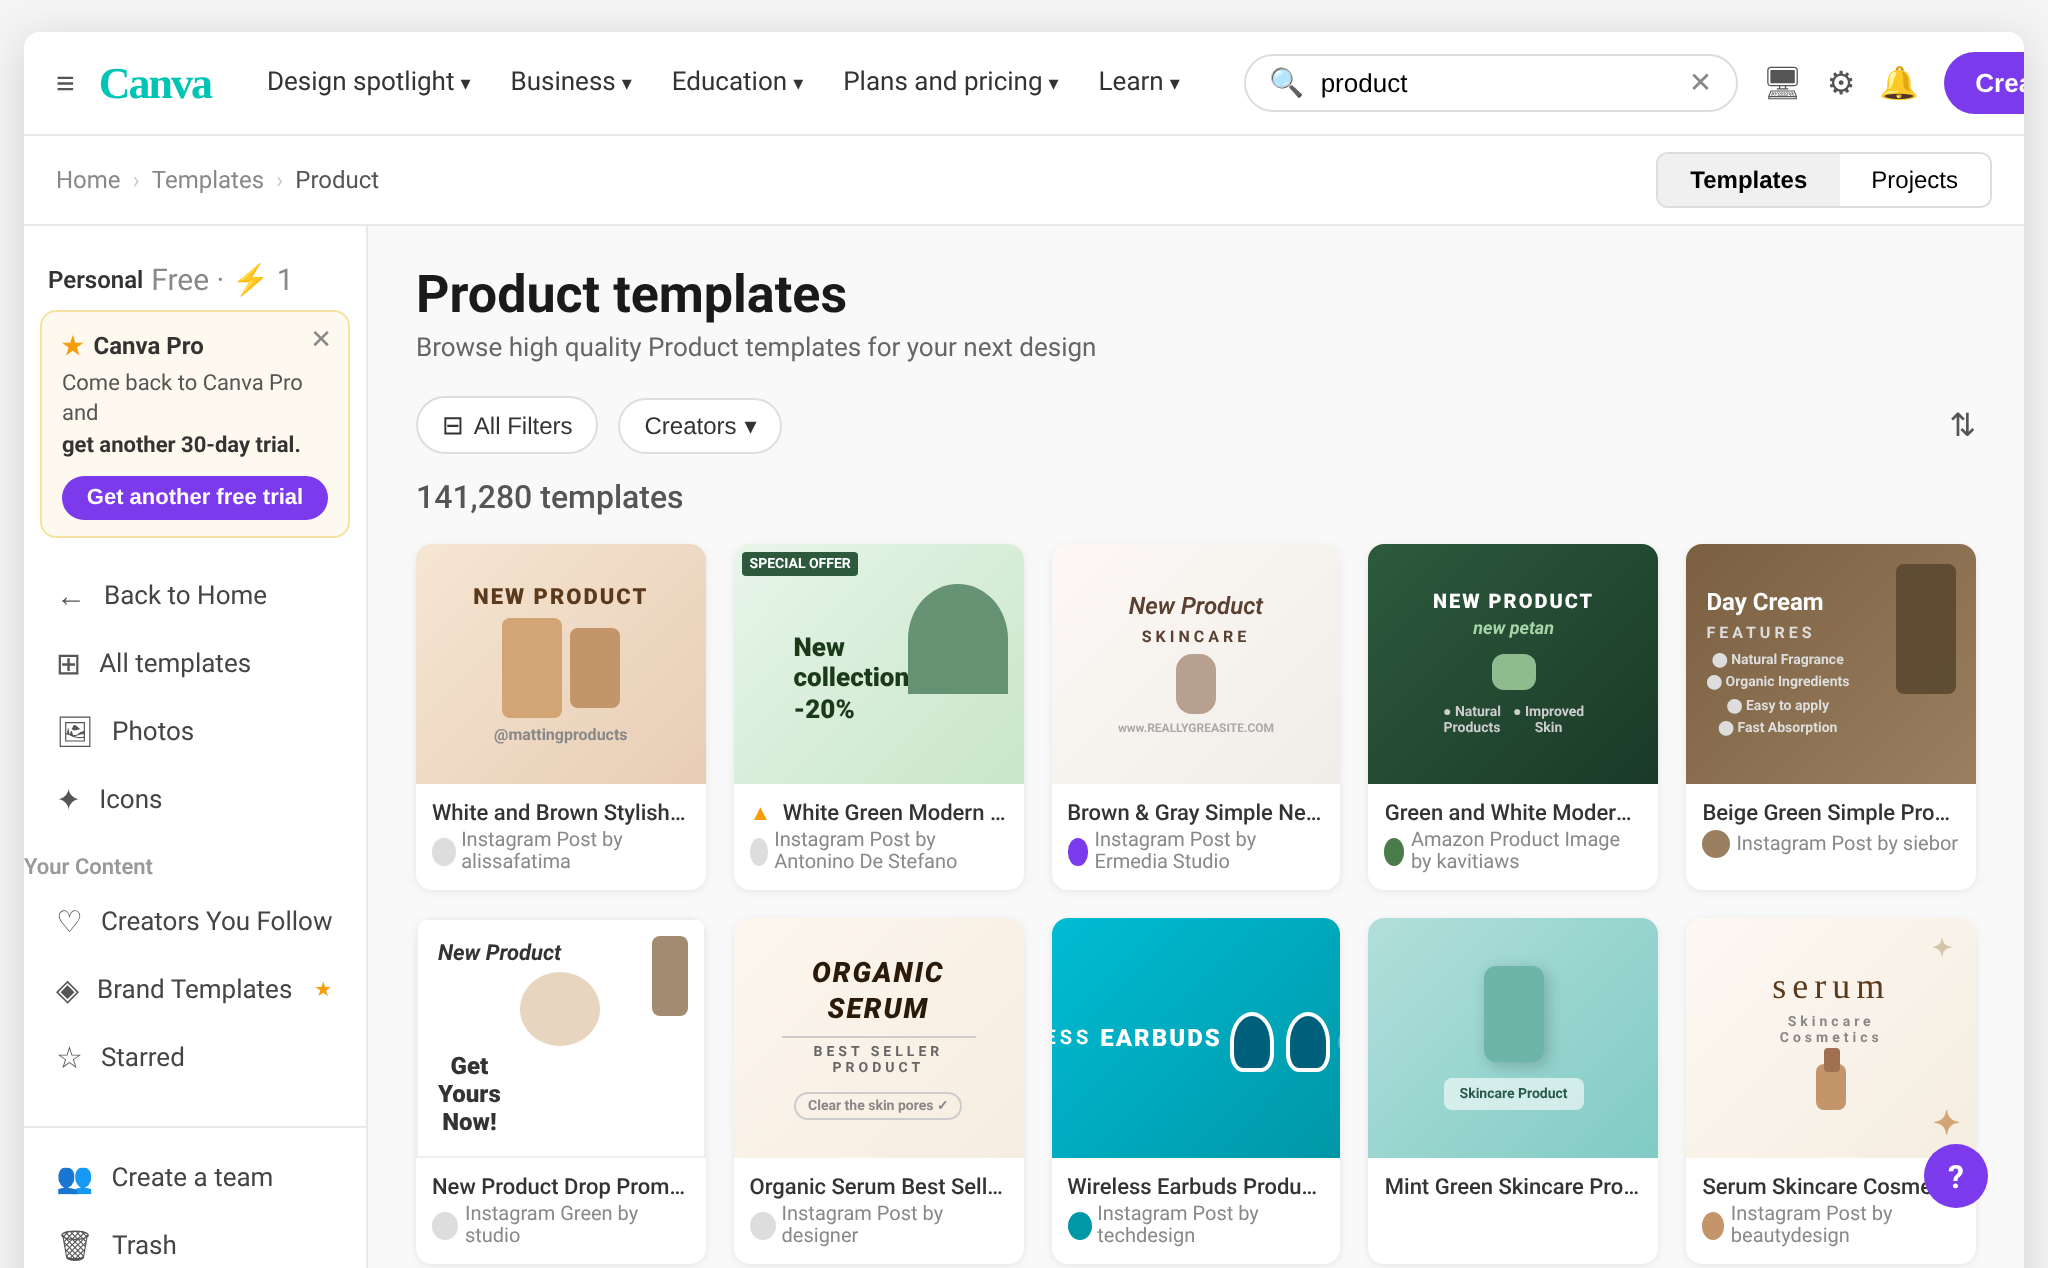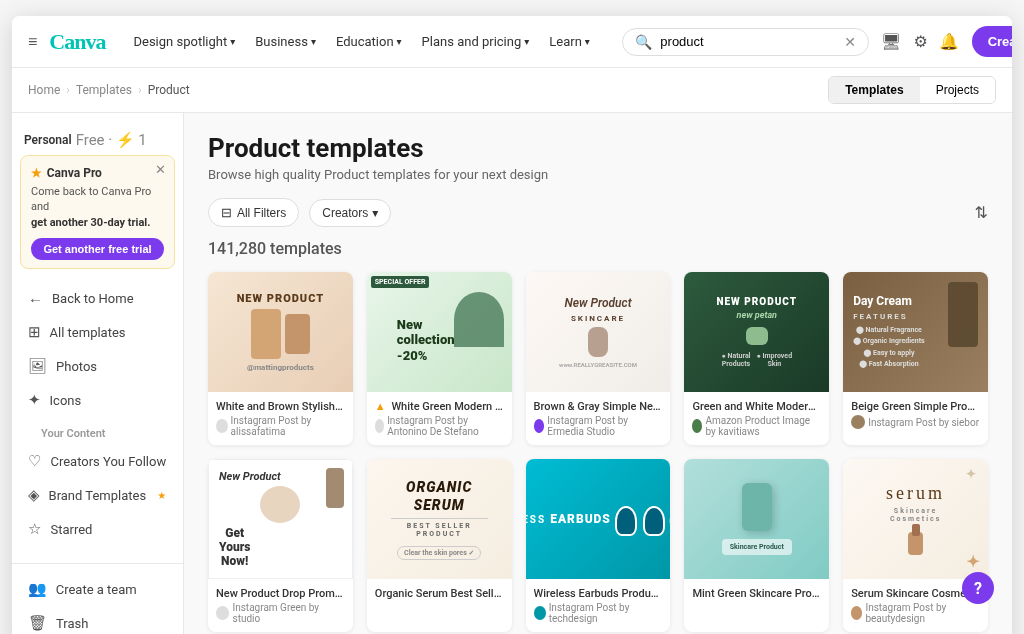--- a/index.html
+++ b/index.html
@@ -42,21 +42,21 @@
     .sidebar-promo { background: #fef9ee; border: 1px solid #f5e2a0; border-radius: 8px; margin: 0 8px 12px; padding: 10px 10px 8px; position: relative; font-size: 11px; }
     .sidebar-promo .close-x { position: absolute; top: 6px; right: 8px; cursor: pointer; color: #888; font-size: 13px; }
     .promo-title { display: flex; align-items: center; gap: 5px; font-weight: 700; font-size: 12px; margin-bottom: 4px; }
     .promo-star { color: #f59e0b; font-size: 12px; }
     .promo-text { color: #555; font-size: 11px; line-height: 1.4; margin-bottom: 8px; }
     .promo-text strong { color: #333; }
     .promo-btn { width: 100%; background: #7c3aed; color: #fff; border: none; border-radius: 14px; padding: 5px 8px; font-size: 11px; font-weight: 600; cursor: pointer; }
     .sidebar-nav { padding: 0 0; }
     .sidebar-nav-item { display: flex; align-items: center; gap: 9px; padding: 8px 16px; cursor: pointer; font-size: 13px; color: #444; border-radius: 0; }
     .sidebar-nav-item .icon { font-size: 15px; color: #555; }
-    .sidebar-section-label { padding: 10px 29px 4px; font-size: 11px; color: #999; font-weight: 600; text-transform: none; }
+    .sidebar-section-label { padding: 10px 0 4px; font-size: 11px; color: #999; font-weight: 600; text-transform: none; }
     .sidebar-bottom { margin-top: auto; border-top: 1px solid #e8e8e8; padding-top: 8px; }
 
     
     .content { flex: 1; padding: 20px 24px; overflow-y: auto; }
     .page-title { font-size: 26px; font-weight: 700; color: #1a1a1a; margin-bottom: 4px; }
     .page-subtitle { font-size: 13px; color: #666; margin-bottom: 16px; }
     .filters-row { display: flex; align-items: center; gap: 10px; margin-bottom: 12px; }
     .filter-btn { display: flex; align-items: center; gap: 5px; border: 1.5px solid #ddd; border-radius: 20px; padding: 6px 12px; font-size: 12px; cursor: pointer; background: #fff; color: #333; }
     .filter-icon { font-size: 13px; }
     .category-btn { display: flex; align-items: center; gap: 4px; border: 1.5px solid #ddd; border-radius: 20px; padding: 6px 12px; font-size: 12px; cursor: pointer; background: #fff; color: #333; }
@@ -363,20 +363,24 @@
             <div class="card-img-inner" style="flex-direction:column; gap:2px; align-items:center;">
               <div style="font-size:14px; font-weight:900; color:#2a1a0a; font-style:italic; letter-spacing:1px;">ORGANIC</div>
               <div style="font-size:14px; font-weight:900; color:#2a1a0a; font-style:italic; letter-spacing:1px;">SERUM</div>
               <div style="font-size:7px; color:#666; letter-spacing:2px; border-top:1px solid #ccc; padding-top:3px; margin-top:3px;">BEST SELLER PRODUCT</div>
               <div style="width:2px; height:30px; background:#4a3020; margin-top:4px;"></div>
               <div style="font-size:7px; color:#888; border:1px solid #ccc; padding:2px 6px; border-radius:10px;">Clear the skin pores ✓</div>
             </div>
           </div>
           <div class="card-info">
             <div class="card-title">Organic Serum Best Seller...</div>
+            <div class="card-author">
+              <span class="author-avatar"></span>
+              <span>Instagram Post by designer</span>
+            </div>
           </div>
         </div>
 
         <div class="template-card">
           <div class="card-img bg-cyan-product">
             <div class="card-img-inner" style="flex-direction:row; gap:4px;">
               <div style="font-size:10px; font-weight:700; color:#fff; letter-spacing:2px;">WIRELESS</div>
               <div style="font-size:12px; font-weight:900; color:#fff; letter-spacing:1px;">EARBUDS</div>
               <div style="display:flex; gap:6px; justify-content:center; margin-top:4px;">
                 <div style="width:22px; height:30px; background:#005f7a; border-radius:50% 50% 30% 30%; border:2px solid #fff;"></div>

